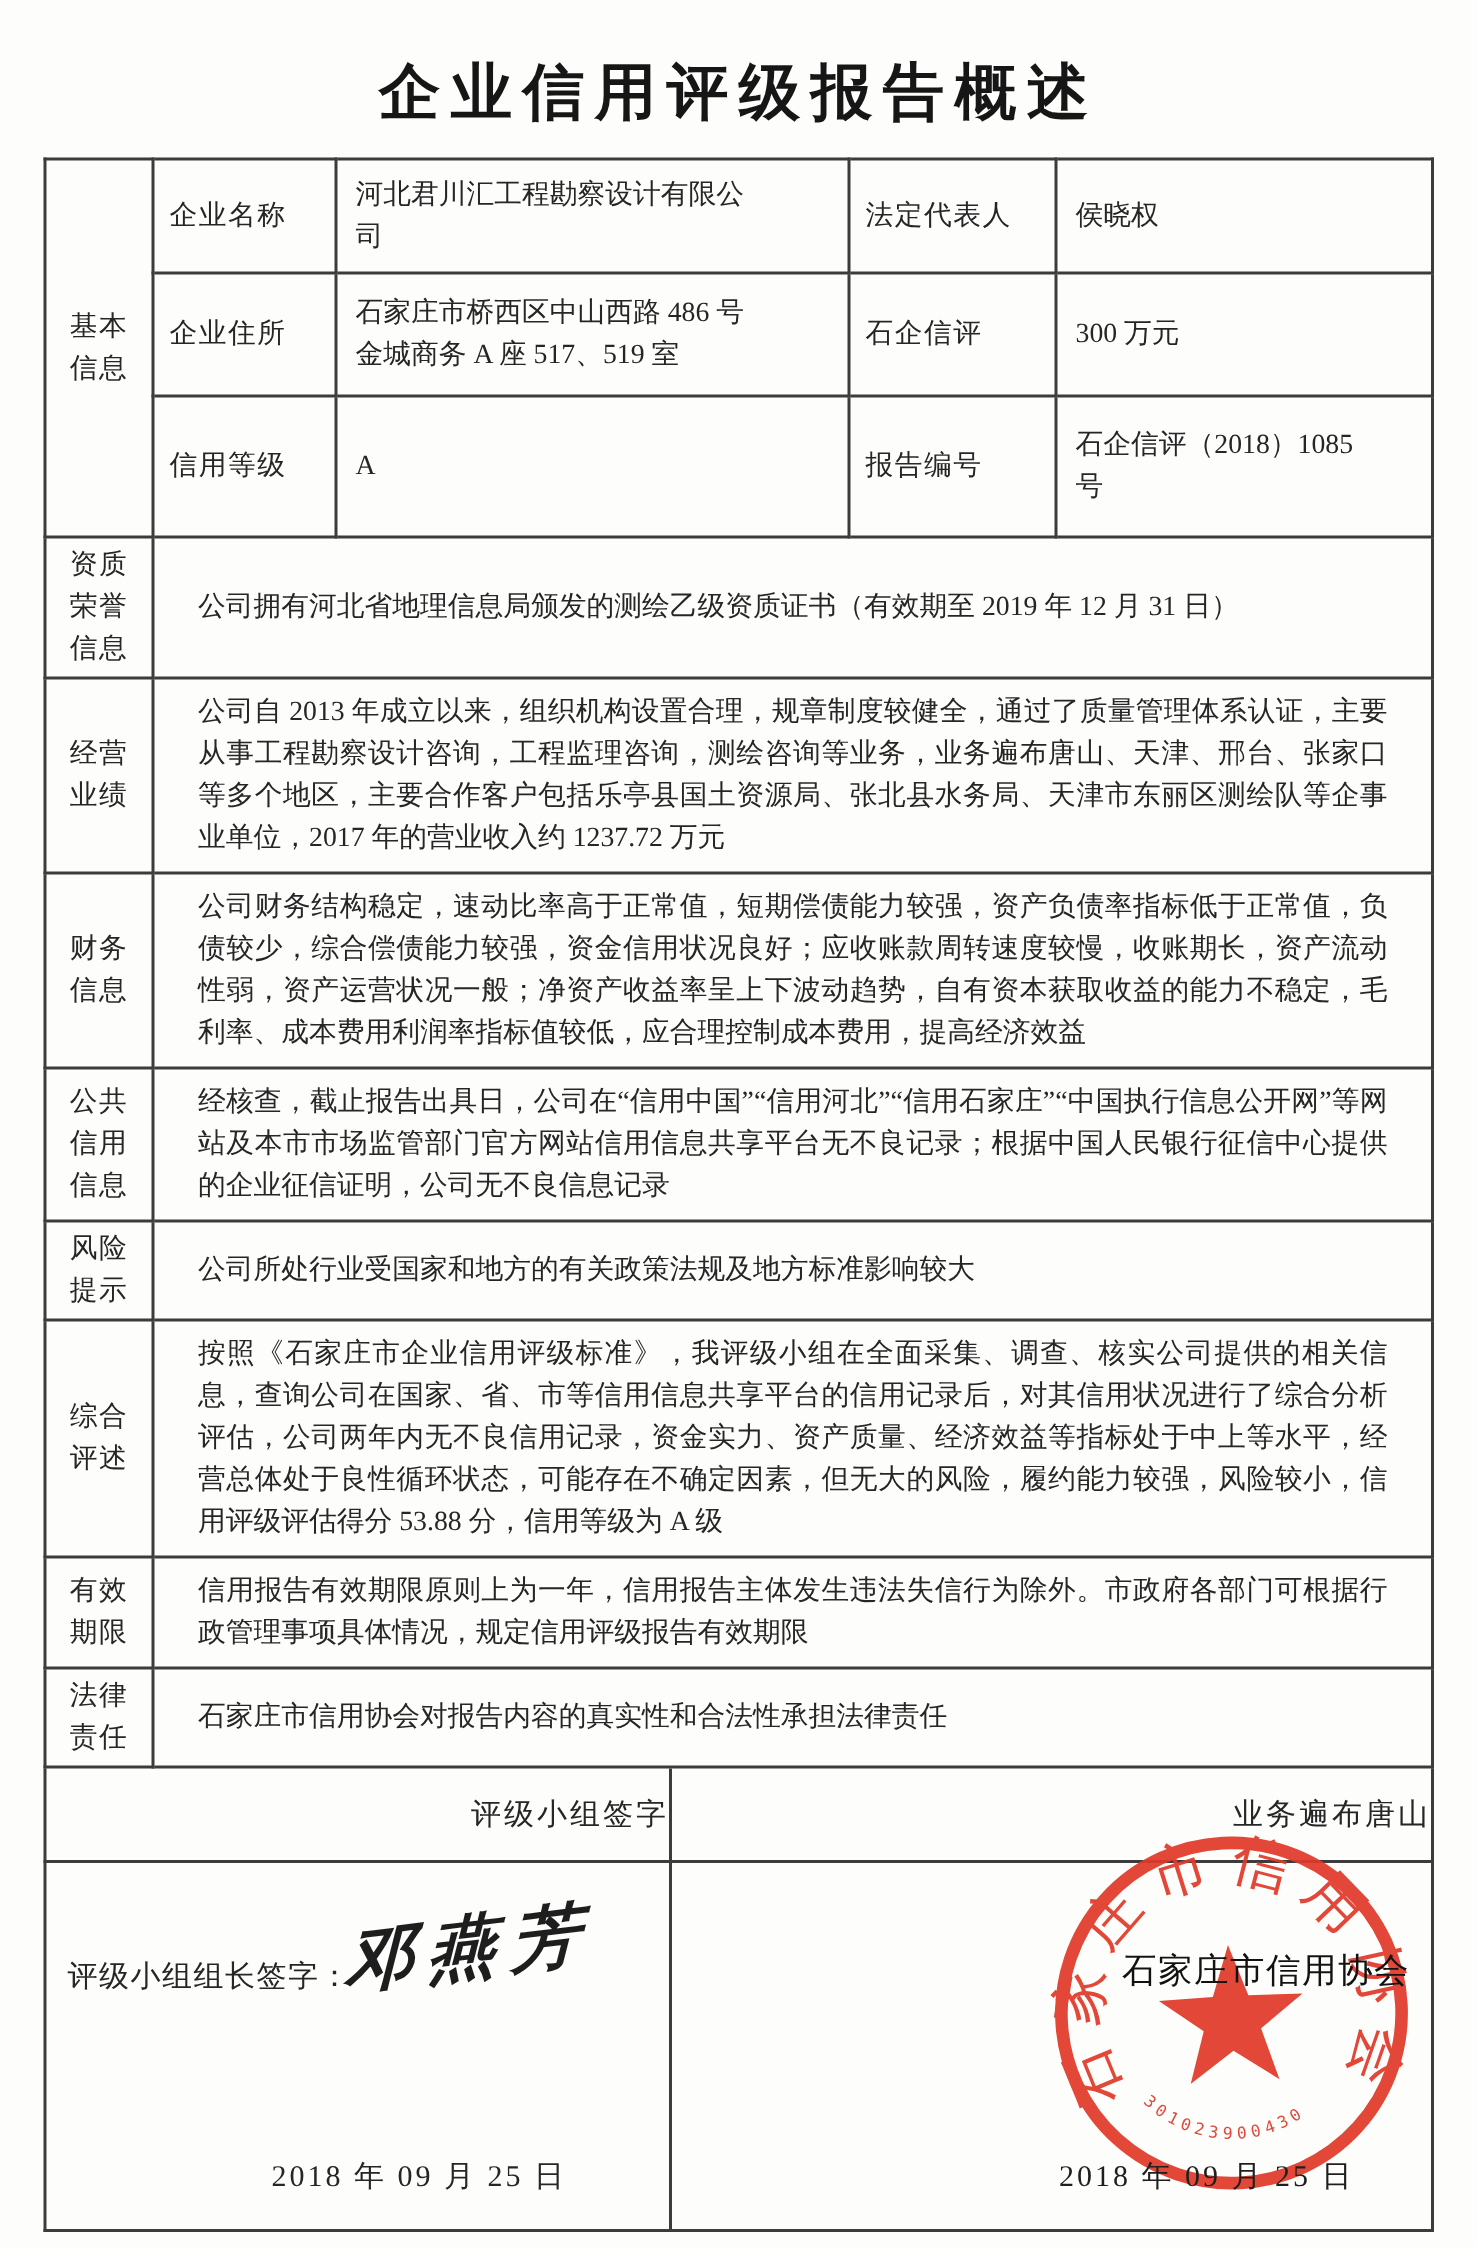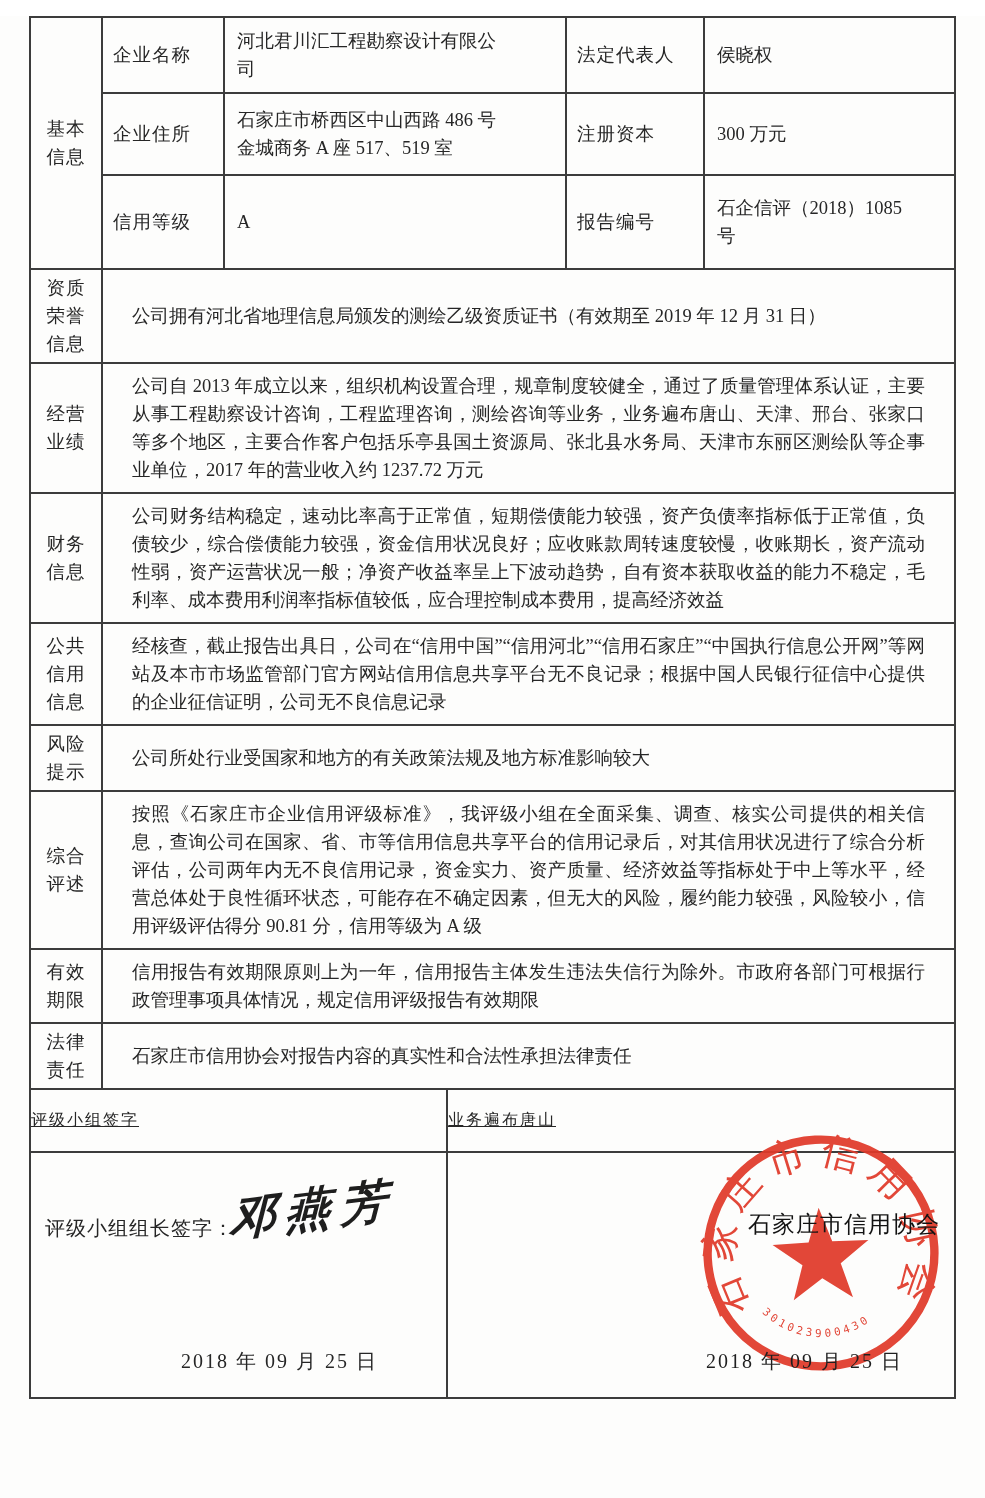--- a/index.html
+++ b/index.html
@@ -58,24 +58,23 @@
     table-layout: fixed;
   }
   table.signoff td {
     border: 2px solid #3c3c3c;
     vertical-align: middle;
     color: #262626;
   }
   table.signoff tr.s-head td {
     border-top: none;
     height: 62px;
-    text-align: left;
-    font-size: 16px;
+    text-align: right;
+    font-size: 20px;
     letter-spacing: 2px;
-    text-decoration: underline;
   }
   tr.s-body td { height: 246px; position: relative; overflow: visible; }
   .leader-label {
     position: absolute;
     left: 14px; top: 62px;
     font-size: 20px;
     letter-spacing: 1px;
   }
   .signature {
     position: absolute;
@@ -114,20 +113,21 @@
     letter-spacing: 1px;
     color: #121212;
     white-space: nowrap;
   }
 </style>
 </head>
 <body>
 
 <div class="page">
 
+  <div class="doc-title">企业信用评级报告概述</div>
 
   <table class="report">
     <colgroup>
       <col style="width:72px">
         <col style="width:122px">
         <col style="width:342px">
         <col style="width:138px">
         <col style="width:251px">
     </colgroup>
     <tbody>
@@ -137,21 +137,21 @@
         <td class="f-label">企业名称</td>
         <td class="f-value">河北君川汇工程勘察设计有限公
 司</td>
         <td class="f-label">法定代表人</td>
         <td class="f-value">侯晓权</td>
       </tr>
       <tr class="r-basic2">
         <td class="f-label">企业住所</td>
         <td class="f-value">石家庄市桥西区中山西路 486 号
 金城商务 A 座 517、519 室</td>
-        <td class="f-label">注册资本</td>
+        <td class="f-label">石企信评</td>
         <td class="f-value">300 万元</td>
       </tr>
       <tr class="r-basic3">
         <td class="f-label">信用等级</td>
         <td class="f-value">A</td>
         <td class="f-label">报告编号</td>
         <td class="f-value">石企信评（2018）1085
 号</td>
       </tr>
 
@@ -178,21 +178,21 @@
         <td class="sec-content" colspan="4">经核查，截止报告出具日，公司在“信用中国”“信用河北”“信用石家庄”“中国执行信息公开网”等网站及本市市场监管部门官方网站信用信息共享平台无不良记录；根据中国人民银行征信中心提供的企业征信证明，公司无不良信息记录</td>
       </tr>
       <tr>
         <td class="sec-label">风险
 提示</td>
         <td class="sec-content" colspan="4">公司所处行业受国家和地方的有关政策法规及地方标准影响较大</td>
       </tr>
       <tr>
         <td class="sec-label">综合
 评述</td>
-        <td class="sec-content" colspan="4">按照《石家庄市企业信用评级标准》，我评级小组在全面采集、调查、核实公司提供的相关信息，查询公司在国家、省、市等信用信息共享平台的信用记录后，对其信用状况进行了综合分析评估，公司两年内无不良信用记录，资金实力、资产质量、经济效益等指标处于中上等水平，经营总体处于良性循环状态，可能存在不确定因素，但无大的风险，履约能力较强，风险较小，信用评级评估得分 90.81 分，信用等级为 A 级</td>
+        <td class="sec-content" colspan="4">按照《石家庄市企业信用评级标准》，我评级小组在全面采集、调查、核实公司提供的相关信息，查询公司在国家、省、市等信用信息共享平台的信用记录后，对其信用状况进行了综合分析评估，公司两年内无不良信用记录，资金实力、资产质量、经济效益等指标处于中上等水平，经营总体处于良性循环状态，可能存在不确定因素，但无大的风险，履约能力较强，风险较小，信用评级评估得分 53.88 分，信用等级为 A 级</td>
       </tr>
       <tr>
         <td class="sec-label">有效
 期限</td>
         <td class="sec-content" colspan="4">信用报告有效期限原则上为一年，信用报告主体发生违法失信行为除外。市政府各部门可根据行政管理事项具体情况，规定信用评级报告有效期限</td>
       </tr>
       <tr>
         <td class="sec-label">法律
 责任</td>
         <td class="sec-content" colspan="4">石家庄市信用协会对报告内容的真实性和合法性承担法律责任</td>

